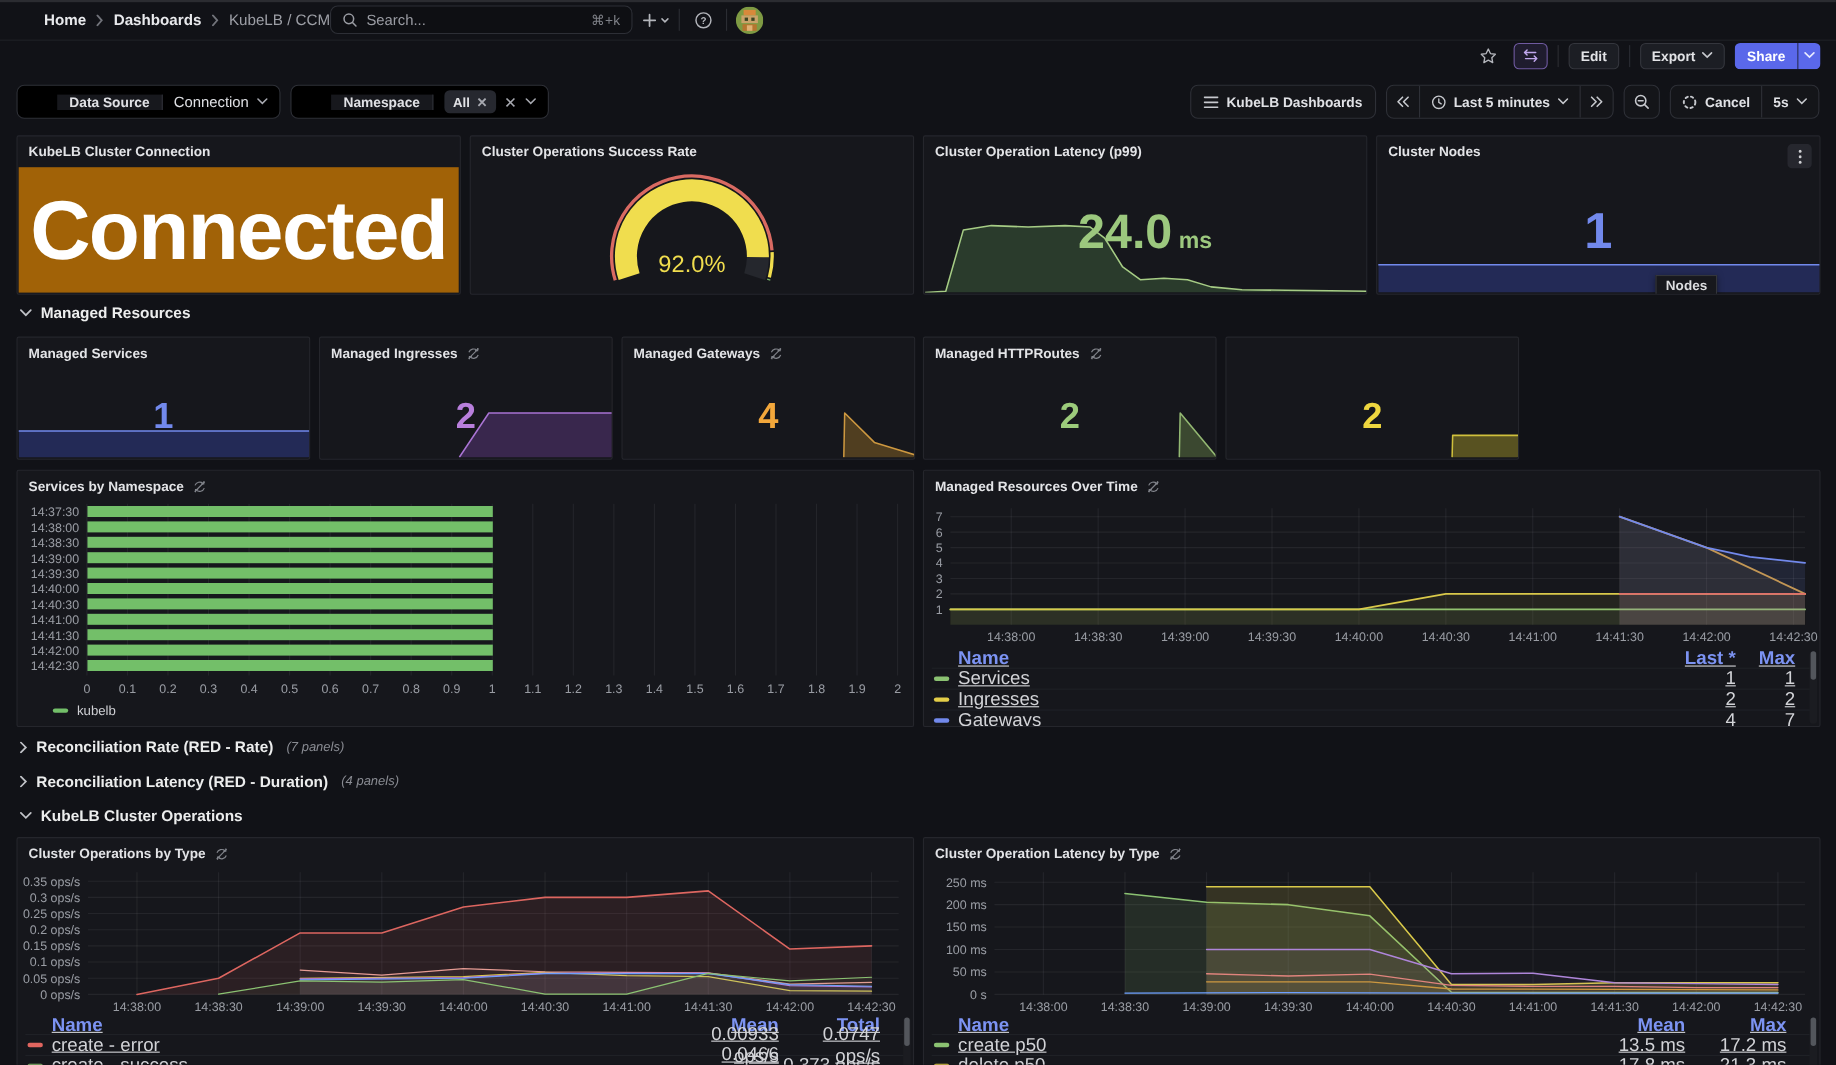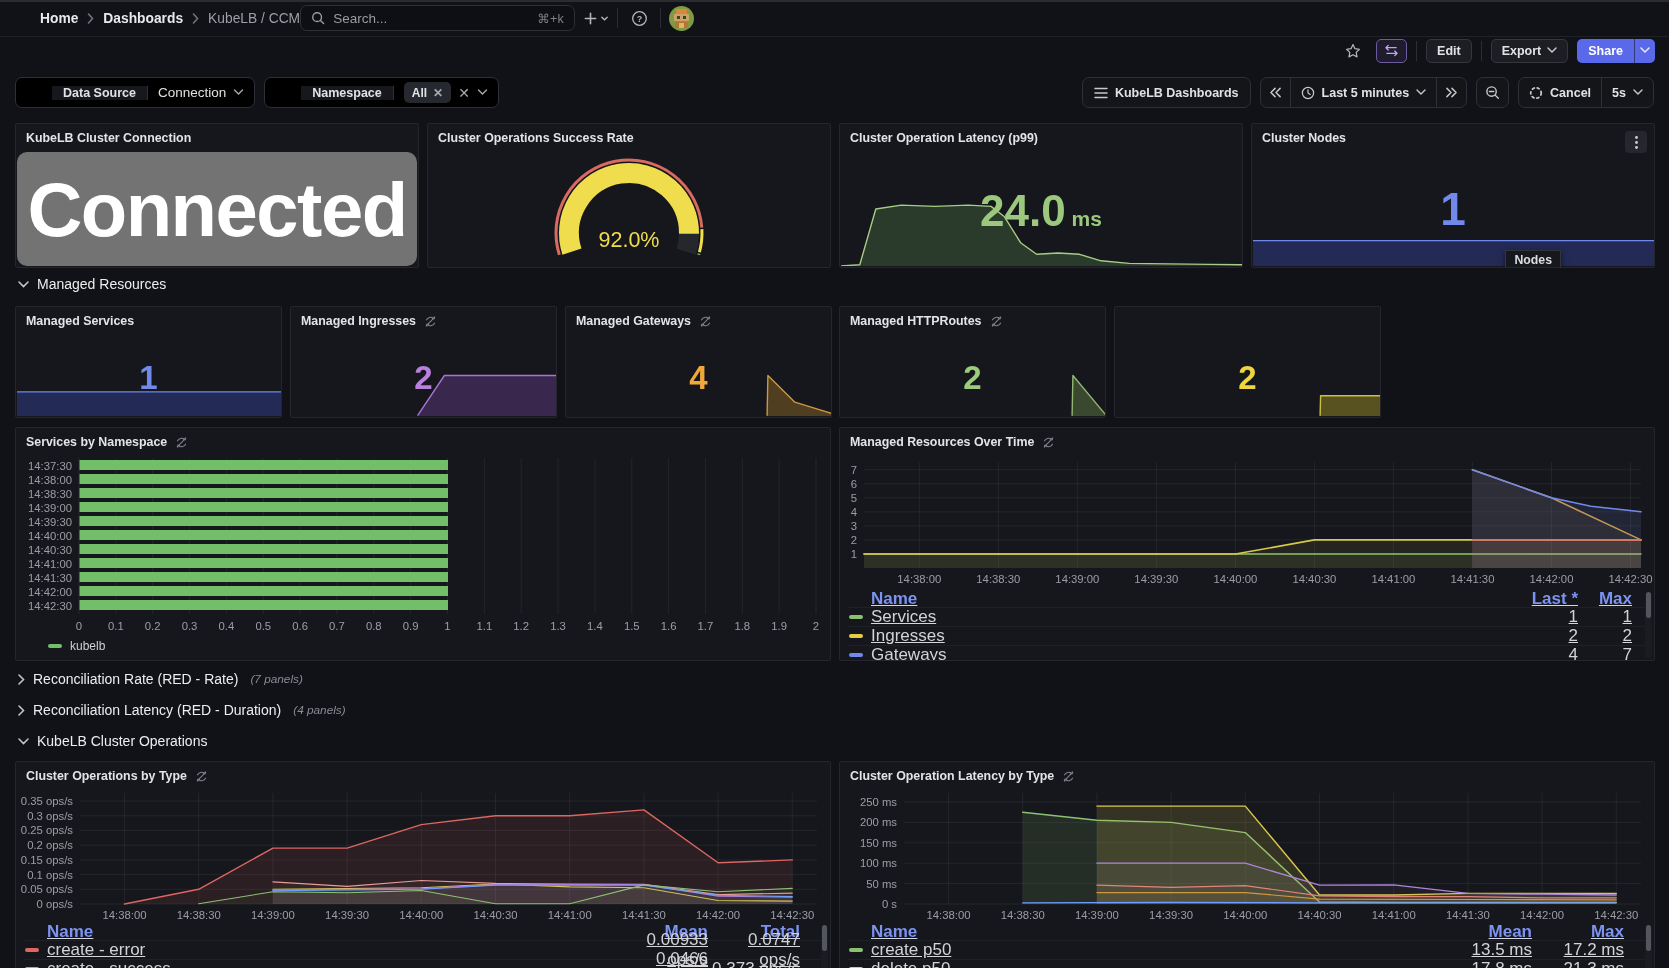--- a/index.html
+++ b/index.html
@@ -77,21 +77,21 @@
 .spark { position:absolute; left:1px; right:1px; bottom:1px; }
 .connected-bg { position:absolute; left:1px; right:1px; top:28px; bottom:1px;
   display:flex; align-items:center; justify-content:center;
   background-image:linear-gradient(180deg, rgba(0,0,0,0.10), rgba(255,255,255,0.07) 52%, rgba(0,0,0,0.09)); }
 .connected-text { font-size:76px; font-weight:600; color:#ffffff; letter-spacing:-1.5px; }
 .nodes-tip { position:absolute; right:93px; top:126px; background:#17181d; border:1px solid #33353b;
   padding:2px 8px 3px; font-size:12.3px; font-weight:600; color:#dcdde0; z-index:5; box-shadow:0 2px 6px rgba(0,0,0,.5); }
 
 .section { position:absolute; display:flex; align-items:center; gap:8px; cursor:pointer; }
 .section .chev { color:#c0c2c7; display:flex; }
-.section .s-title { font-size:14px; font-weight:400; color:#eceded; }
+.section .s-title { font-size:14px; font-weight:700; color:#eceded; }
 .section .s-count { font-size:11.8px; font-style:italic; color:#8a8c93; margin-left:4px; }
 
 .legend { position:absolute; left:7px; right:8px; font-size:17px;text-decoration:underline; }
 .lg-head, .lg-row { display:flex; align-items:center; }
 .lg-head { height:17px; color:#7c93f2; font-weight:600; }
 .lg-row { height:19px; border-top:1px solid #1f2126; color:#d2d3d7; }
 .lg-name { flex:1; display:flex; align-items:center; gap:8px; padding-left:2px; }
 .lg-head .lg-name { padding-left:24px; }
 .lg-val { width:92px; text-align:right; }
 .lg-head .lg-val:last-child, .lg-row .lg-val:last-child { margin-right:22px; }
@@ -279,21 +279,21 @@
       </div>
     </div>
   </div>
 </div>
 
 <div class="panel" style="left:15px;top:123px;width:404px;height:145px">
   <div class="clip">
     <div class="ph">
         <span class="ph-title">KubeLB Cluster Connection</span>
       </div>
-    <div class="connected-bg" style="background: #737373; border-radius: 10px;">
+    <div class="connected-bg" style="background: #a16207;">
       <span class="connected-text">Connected</span>
     </div>
   </div>
 </div>
 
 <div class="panel" style="left:427px;top:123px;width:404px;height:145px">
   <div class="clip">
     <div class="ph">
         <span class="ph-title">Cluster Operations Success Rate</span>
       </div>

